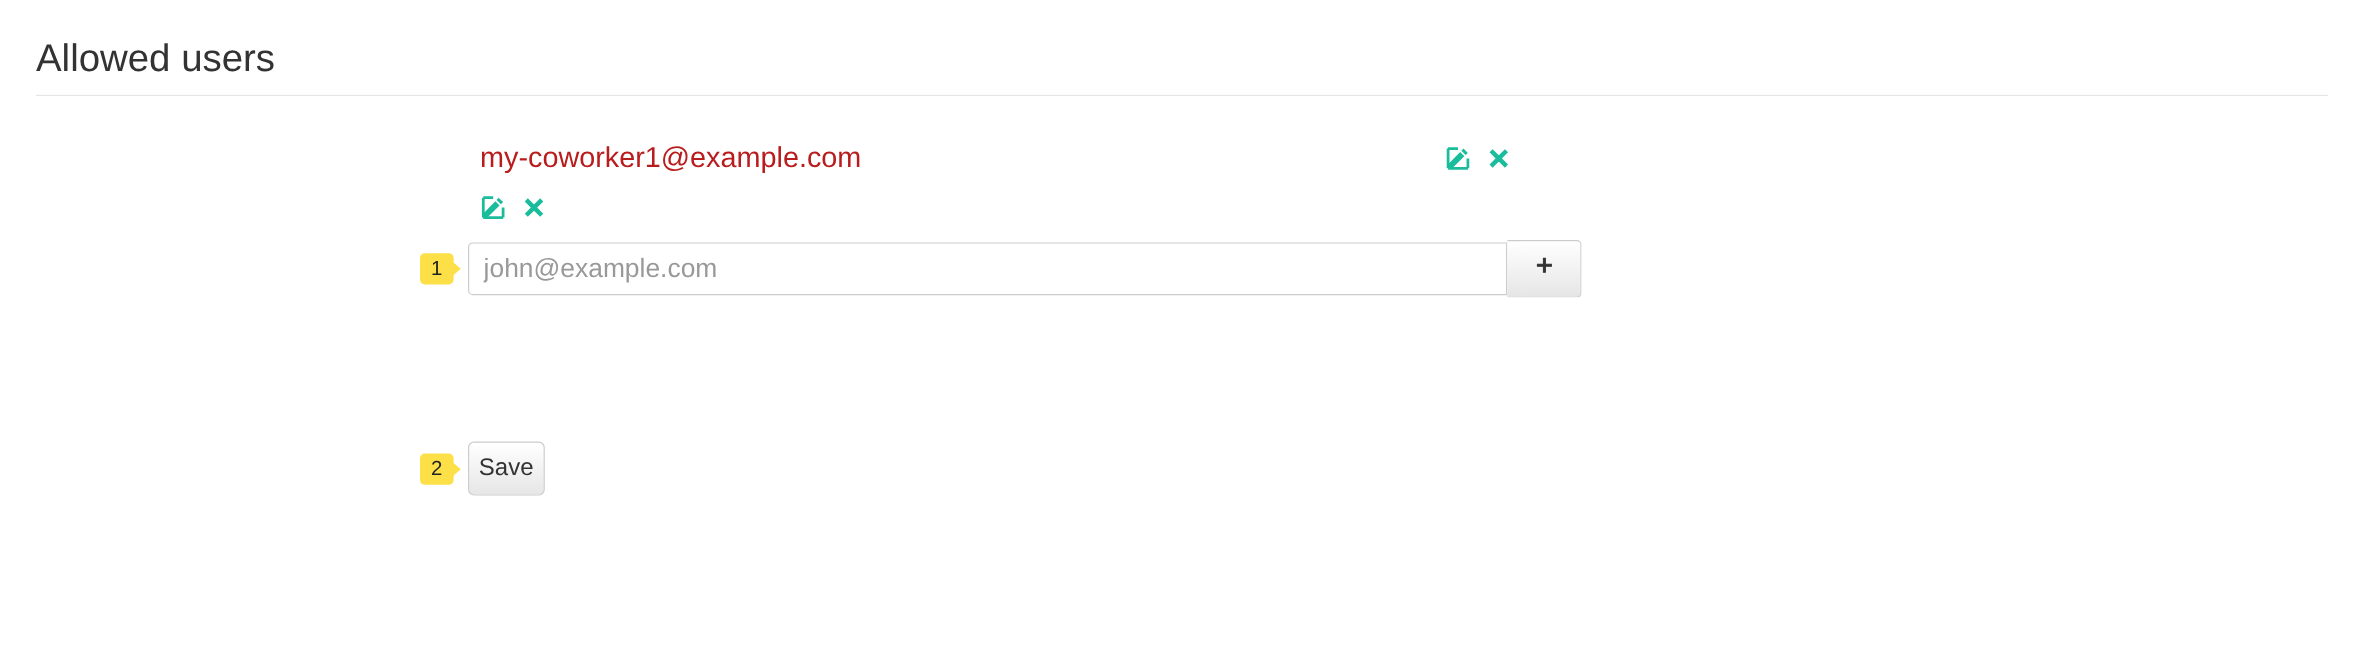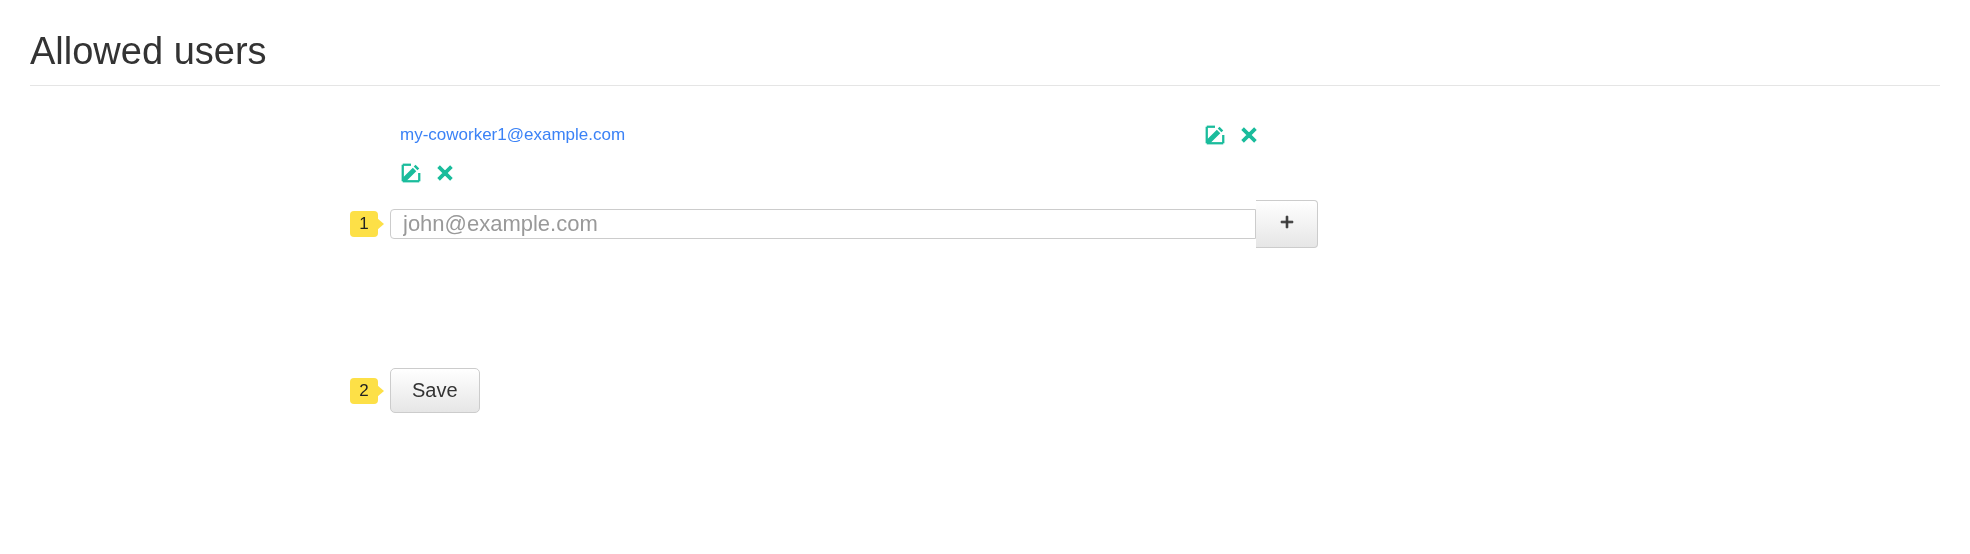--- a/index.html
+++ b/index.html
@@ -8,40 +8,40 @@
       padding: 0;
     }
     body {
       font-family: "Helvetica Neue", Helvetica, Arial, sans-serif;
       background: #ffffff;
       padding: 30px 30px;
       width: 1970px;
       color: #333;
     }
     .section-title {
-      font-size: 38px;
+      font-size: 32px;
       font-weight: 400;
       color: #333;
       padding-bottom: 12px;
       border-bottom: 1px solid #e5e5e5;
       margin-bottom: 30px;
     }
     .content-area {
       padding-left: 360px;
     }
     .user-row {
       display: flex;
       align-items: center;
       padding: 8px 0 8px 10px;
       width: 930px;
     }
     .user-email {
       flex: 1;
-      font-size: 17px;
-      color: #3b82f6;
+      font-size: 24px;
+      color: #b91c1c;
     }
     .user-actions {
       display: flex;
       gap: 12px;
       padding-right: 60px;
     }
     .action-icon {
       width: 22px;
       height: 22px;
       cursor: pointer;
@@ -74,21 +74,21 @@
       top: 50%;
       transform: translateY(-50%);
       width: 0;
       height: 0;
       border-top: 6px solid transparent;
       border-bottom: 6px solid transparent;
       border-left: 7px solid #fde047;
     }
     .email-input {
       width: 866px;
-      height: 30px;
+      height: 44px;
       padding: 8px 12px;
       font-size: 22px;
       border: 1px solid #ccc;
       border-radius: 4px 0 0 4px;
       color: #999;
       outline: none;
     }
     .email-input::placeholder {
       color: #999;
     }
@@ -107,21 +107,21 @@
       font-weight: bold;
       color: #333;
     }
     .save-row {
       display: flex;
       align-items: center;
       margin-top: 120px;
       position: relative;
     }
     .save-button {
-      padding: 10px 21px;
+      padding: 10px 8px;
       font-size: 20px;
       border: 1px solid #ccc;
       background: linear-gradient(#fff, #e6e6e6);
       border-radius: 5px;
       cursor: pointer;
       color: #333;
       text-align: right;
     }
   </style>
 </head>

